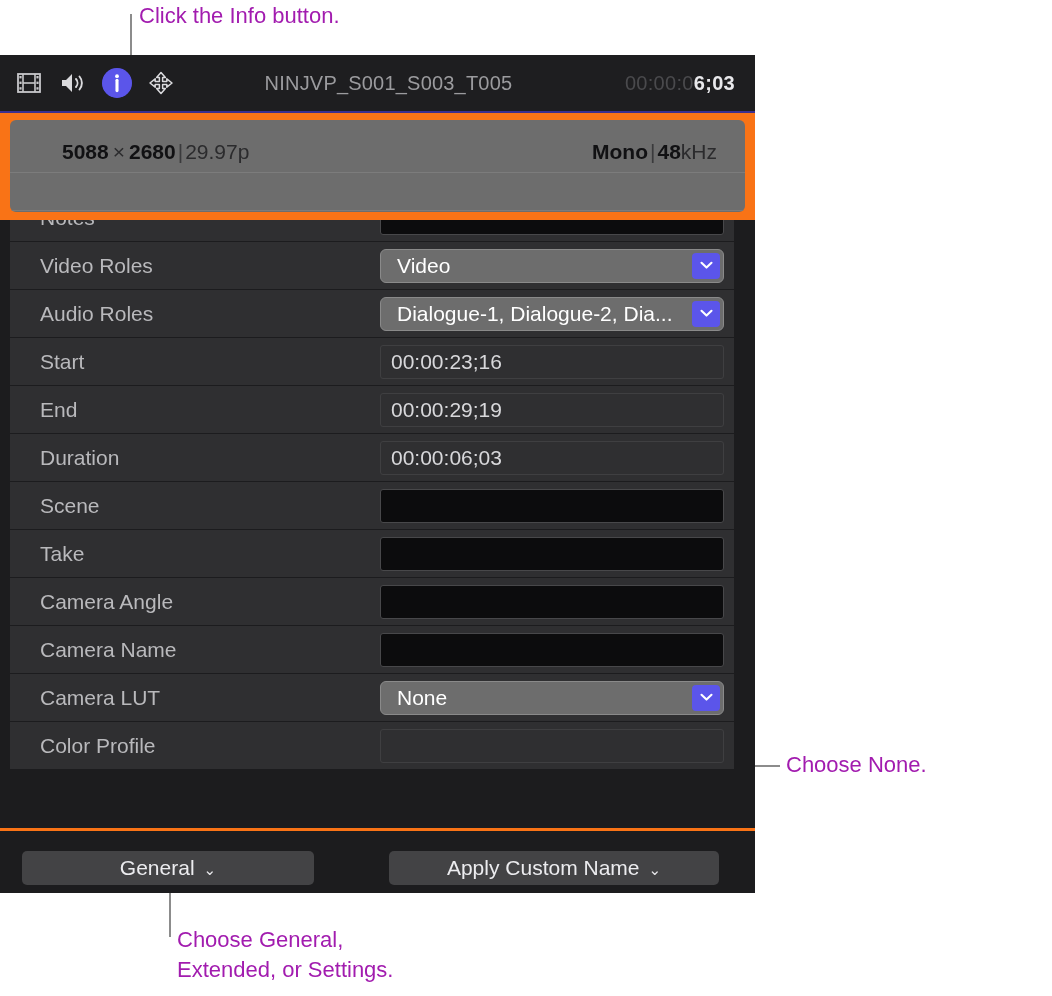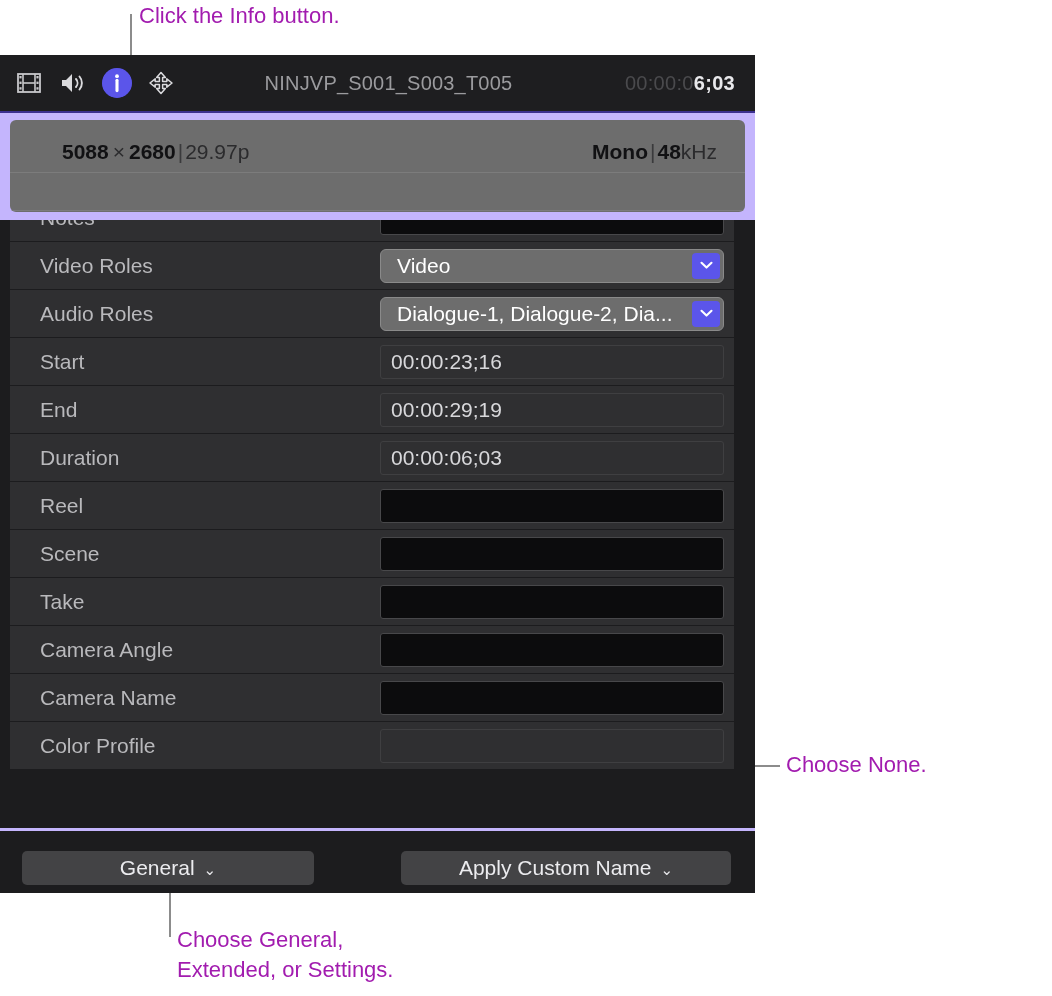--- a/index.html
+++ b/index.html
@@ -35,21 +35,21 @@
     background: #8c8c8c;
   }
 
   
   #inspector-panel {
     position: absolute;
     left: 0;
     top: 55px;
     width: 755px;
     height: 838px;
-    background: #c4b5fd;
+    background: #f97316;
     overflow: hidden;
   }
 
   
   .toolbar {
     position: relative;
     height: 56px;
     background: #1e1e20;
     display: flex;
     align-items: center;
@@ -238,21 +238,21 @@
     font-size: 21px;
     font-family: "Liberation Sans", sans-serif;
     height: 34px;
     display: flex;
     align-items: center;
     justify-content: center;
     gap: 9px;
     cursor: default;
   }
   #btn-general { width: 292px; }
-  #btn-apply   { width: 330px; margin-left: auto; margin-right: 0px; }
+  #btn-apply   { width: 330px; margin-left: auto; margin-right: 12px; }
   .chev-glyph {
     font-size: 15px;
     line-height: 1;
     position: relative;
     top: 1px;
   }
 </style>
 </head>
 <body>
 
@@ -375,47 +375,54 @@
             <div class="fld fld-outline">00:00:29;19</div>
           </div>
         </div>
         <div class="meta-row">
           <div class="meta-label">Duration</div>
           <div class="meta-value">
             <div class="fld fld-outline">00:00:06;03</div>
           </div>
         </div>
         <div class="meta-row">
-          <div class="meta-label">Reel</div>
+          <div class="meta-label">Scene</div>
           <div class="meta-value">
             <div class="fld fld-dark"></div>
           </div>
         </div>
         <div class="meta-row">
-          <div class="meta-label">Scene</div>
+          <div class="meta-label">Take</div>
           <div class="meta-value">
             <div class="fld fld-dark"></div>
           </div>
         </div>
         <div class="meta-row">
-          <div class="meta-label">Take</div>
+          <div class="meta-label">Camera Angle</div>
           <div class="meta-value">
             <div class="fld fld-dark"></div>
           </div>
         </div>
         <div class="meta-row">
-          <div class="meta-label">Camera Angle</div>
+          <div class="meta-label">Camera Name</div>
           <div class="meta-value">
             <div class="fld fld-dark"></div>
           </div>
         </div>
         <div class="meta-row">
-          <div class="meta-label">Camera Name</div>
-          <div class="meta-value">
-            <div class="fld fld-dark"></div>
+          <div class="meta-label">Camera LUT</div>
+          <div class="meta-value">
+            <div class="fld fld-popup">
+              <span class="fld-text">None</span>
+              <span class="popup-chevron">
+                <svg width="13" height="9" viewBox="0 0 13 9" aria-hidden="true">
+                  <path d="M1.5 1.8 L6.5 6.6 L11.5 1.8" fill="none" stroke="#ffffff" stroke-width="2.1" stroke-linecap="round" stroke-linejoin="round"></path>
+                </svg>
+              </span>
+            </div>
           </div>
         </div>
         <div class="meta-row">
           <div class="meta-label">Color Profile</div>
           <div class="meta-value">
             <div class="fld fld-outline"></div>
           </div>
         </div>
       </div>
     <div class="meta-gutter"></div>

